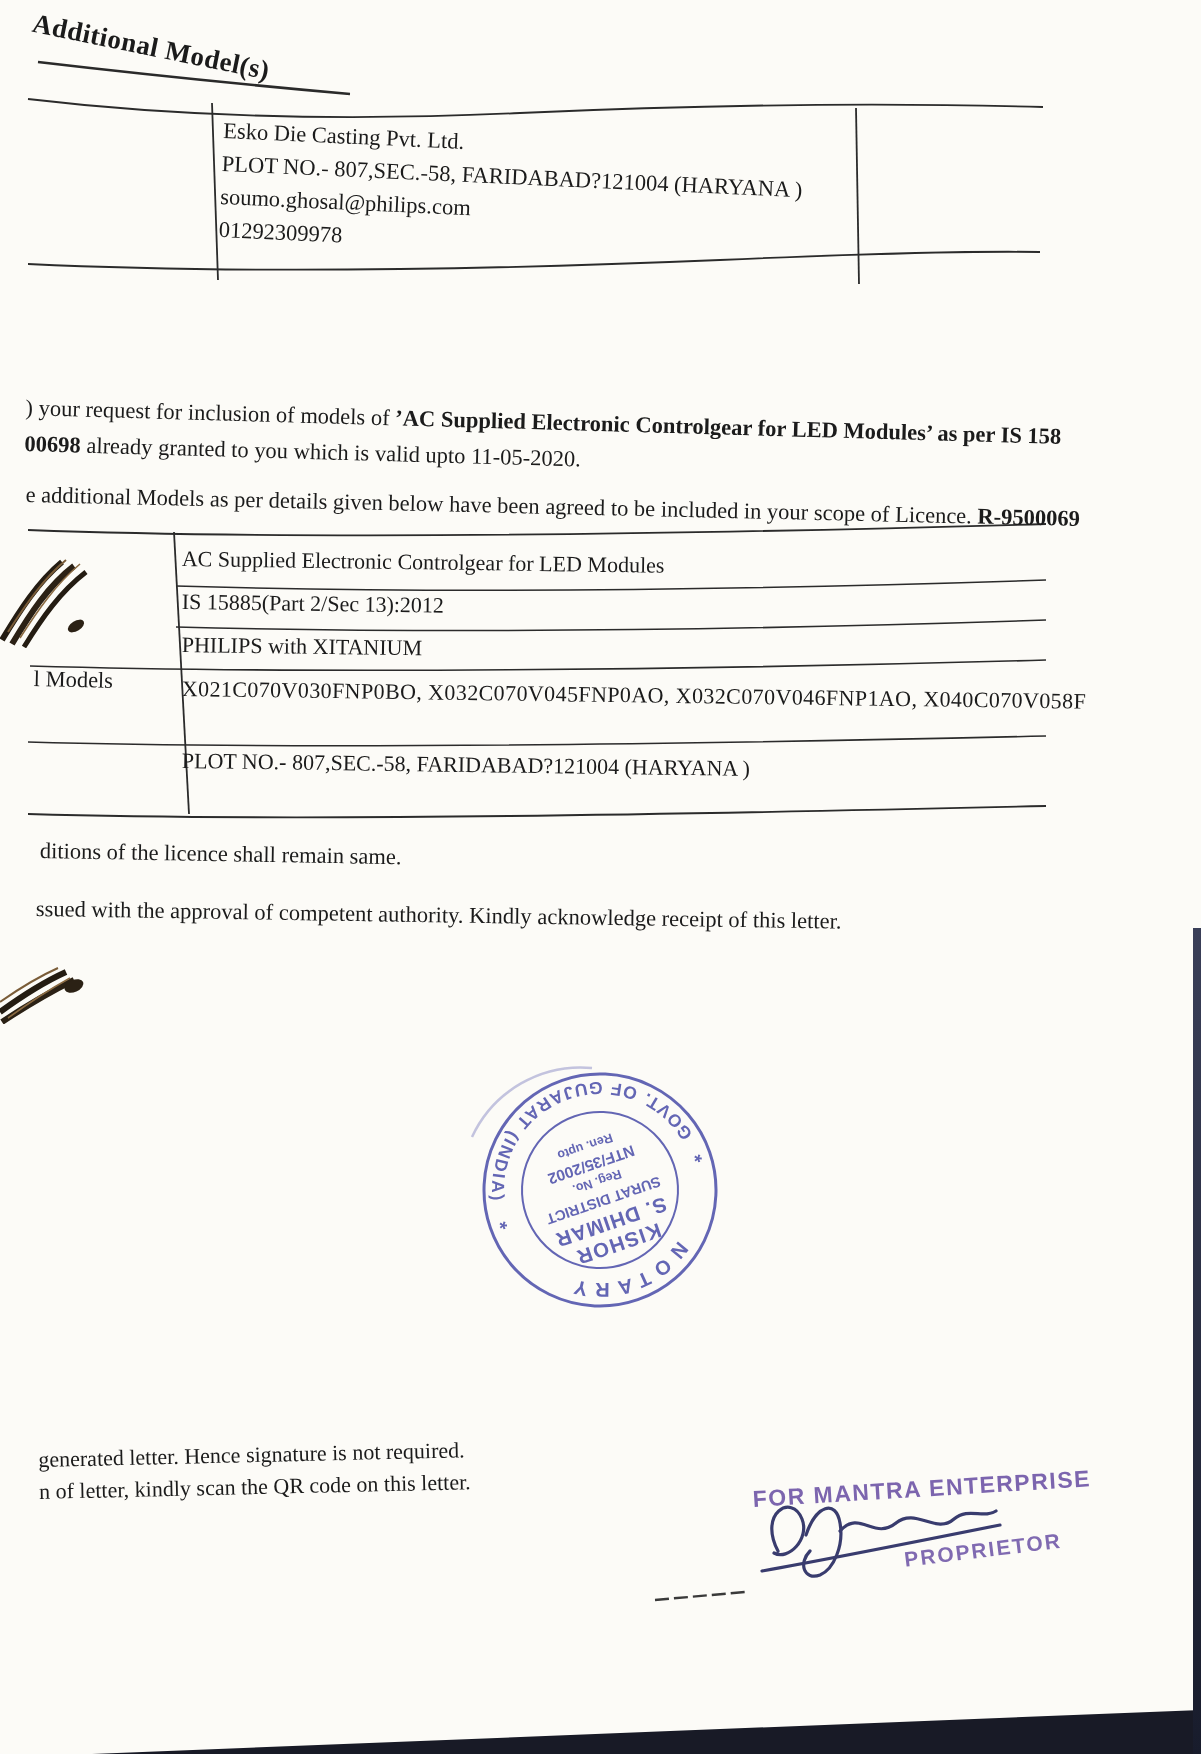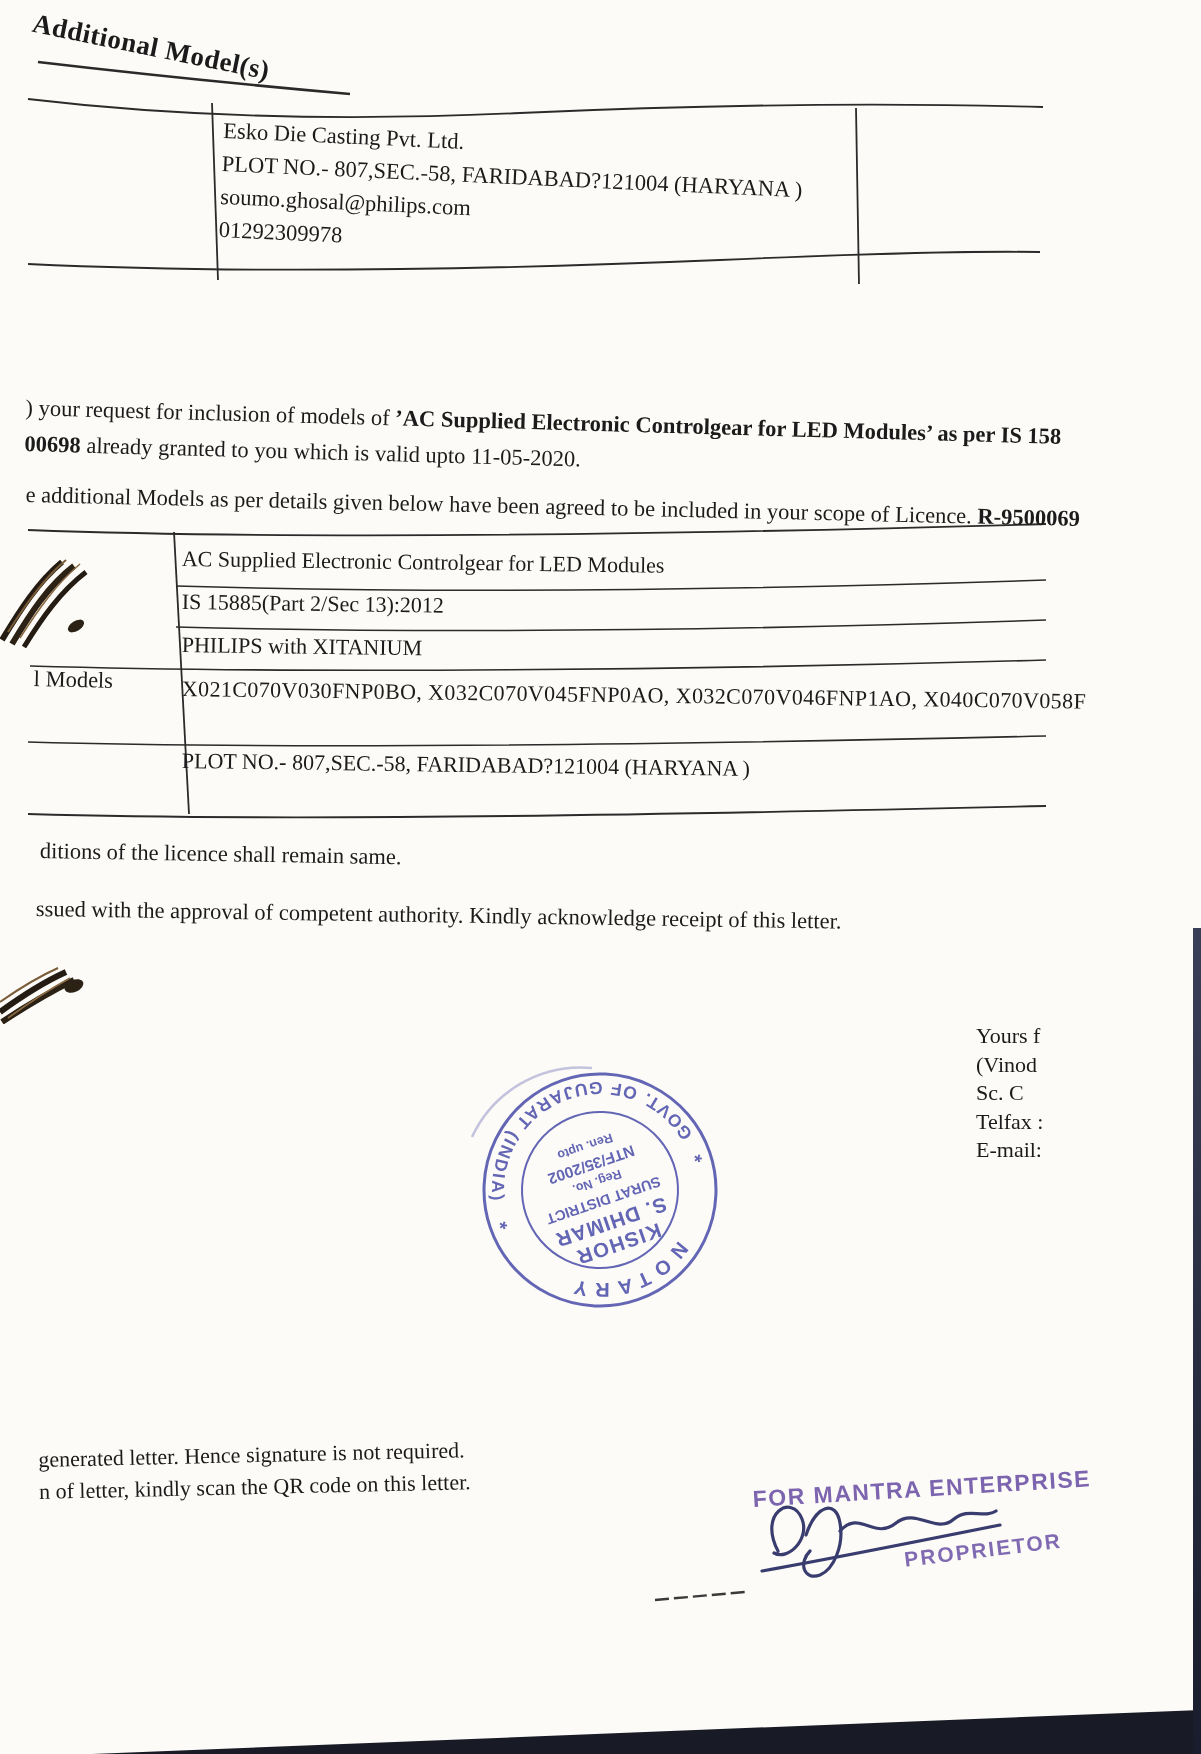--- a/index.html
+++ b/index.html
@@ -118,27 +118,20 @@
   <div class="abs trow r1">AC Supplied Electronic Controlgear for LED Modules</div>
   <div class="abs trow r2">IS 15885(Part 2/Sec 13):2012</div>
   <div class="abs trow r3">PHILIPS with XITANIUM</div>
   <div class="abs trow rlabel">l Models</div>
   <div class="abs trow r4">X021C070V030FNP0BO,  X032C070V045FNP0AO,   X032C070V046FNP1AO,  X040C070V058F</div>
   <div class="abs trow r5">PLOT NO.- 807,SEC.-58, FARIDABAD?121004 (HARYANA )</div>
 
   <div class="abs close1">ditions of the licence shall remain same.</div>
   <div class="abs close2">ssued with the approval of competent authority. Kindly acknowledge receipt of this letter.</div>
 
-  <div class="abs signatory">
-    <div>Yours f</div>
-    <div>(Vinod</div>
-    <div>Sc. C</div>
-    <div>Telfax :</div>
-    <div>E-mail:</div>
-  </div>
 
   <svg class="abs notary-svg" width="296" height="296" viewBox="0 0 296 296">
     <defs>
       <path id="arcTop" d="M 55,148 A 93,93 0 0 1 241,148"></path>
       <path id="arcBottom" d="M 40,148 A 108,108 0 0 0 256,148"></path>
     </defs>
 
     <path d="M20,95 A120,120 0 0 1 140,26" stroke="#3e41a4" stroke-width="2.5" fill="none" opacity="0.3"></path>
     <g transform="rotate(161 148 148)" opacity="0.8" fill="#3e41a4">
       <circle cx="148" cy="148" r="116" stroke="#3e41a4" stroke-width="3" fill="none"></circle>

